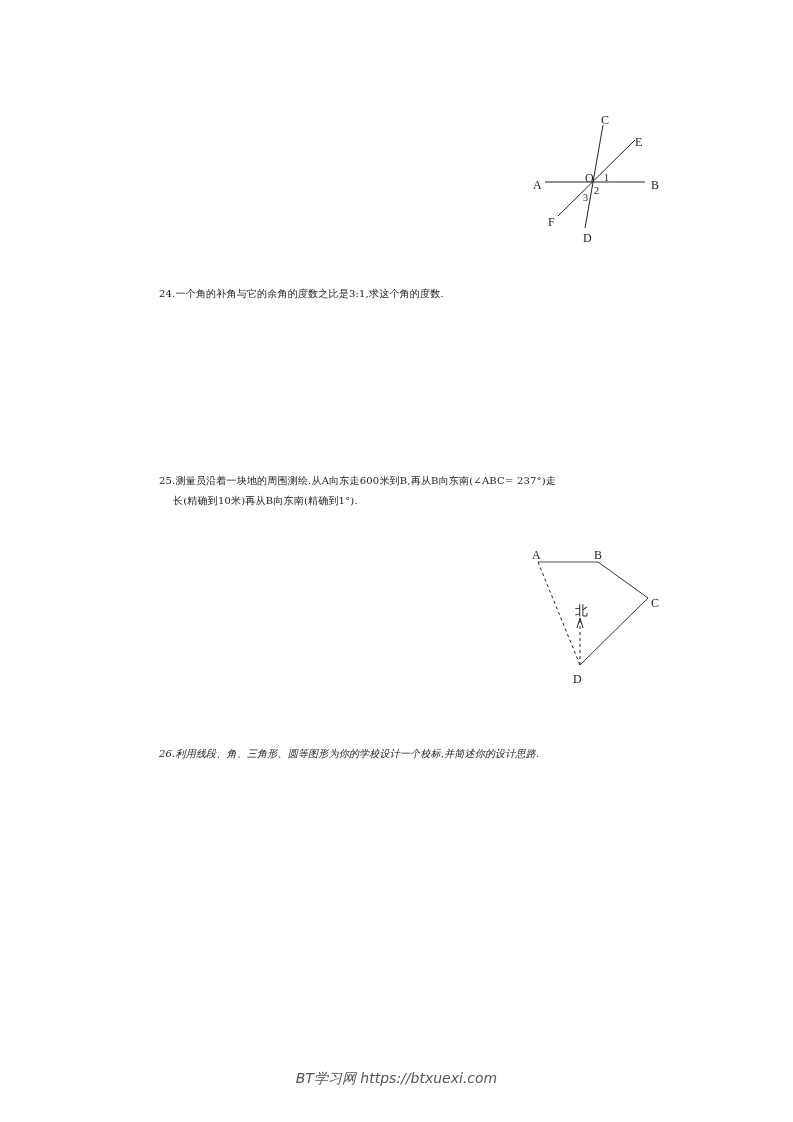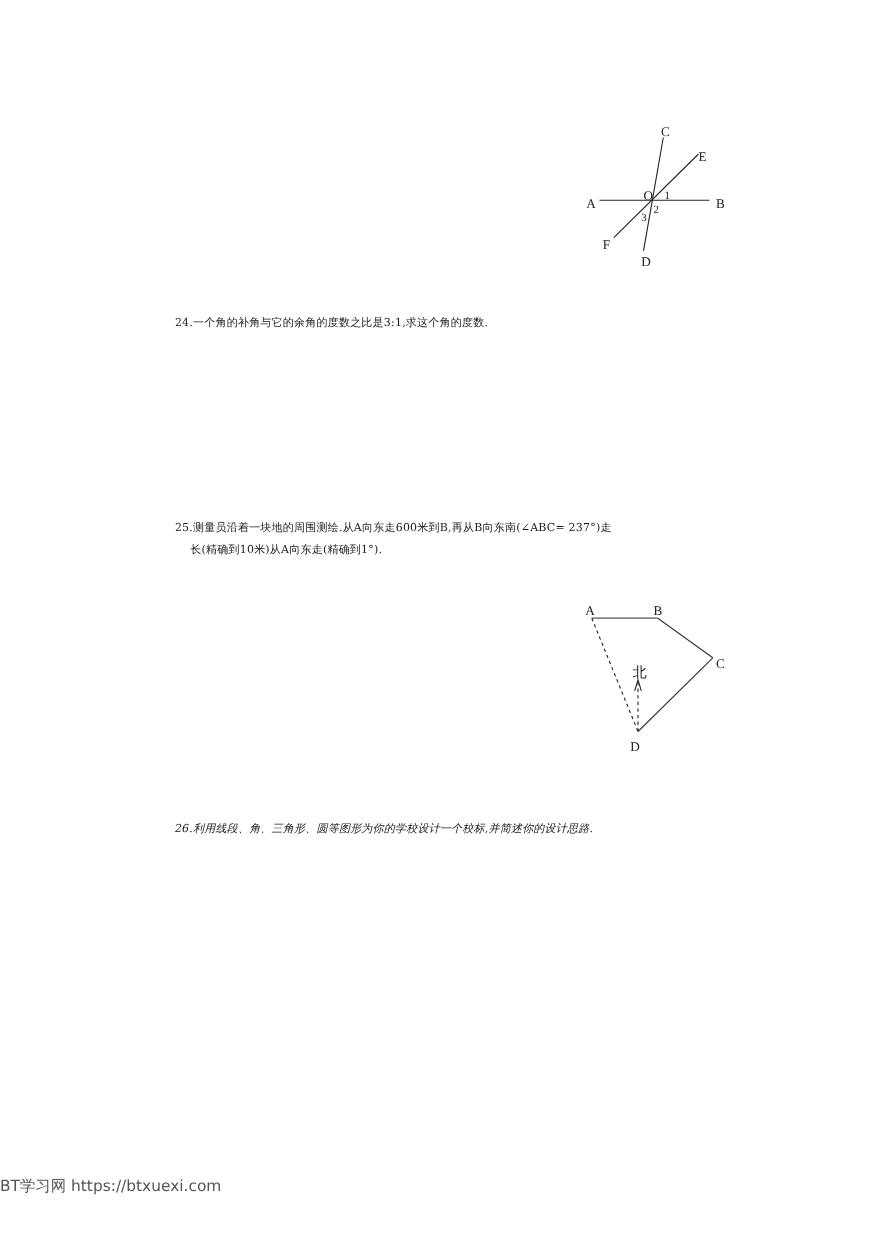--- a/index.html
+++ b/index.html
@@ -3,22 +3,22 @@
 <meta charset="utf-8">
 <style>
   html, body { margin: 0; padding: 0; background: #ffffff; }
   body { width: 793px; height: 1122px; position: relative; overflow: hidden;
          font-family: "DejaVu Serif", "Liberation Serif", serif; color: #1a1a1a; }
   .q { position: absolute; left: 119px; font-size: 10px; line-height: 20px; letter-spacing: 0.2px; margin-left: 40px; }
   .q .line { white-space: nowrap; }
   .q .indent { padding-left: 14px; }
   .fig { position: absolute; }
   .fig svg text { font-family: "Liberation Serif", "DejaVu Serif", serif; font-size: 12px; fill: #222; }
-  .footer { position: absolute; left: 0; width: 793px; top: 1070px; 
-            font-family: "DejaVu Sans", "Liberation Sans", sans-serif; font-size: 14px; color: #555; }
+  .footer { position: absolute; left: 0; width: 793px; top: 1070px; text-align: center;
+            font-family: "DejaVu Sans", "Liberation Sans", sans-serif; font-size: 14px; color: #555; font-style: italic; }
 </style>
 </head>
 <body>
 
 <div class="fig" style="left:520px; top:100px; width:160px; height:150px;">
   <svg width="160" height="150" viewBox="0 0 160 150">
     <line x1="25" y1="82" x2="125" y2="82" stroke="#222" stroke-width="1"></line>
     <line x1="83" y1="25" x2="65" y2="128" stroke="#222" stroke-width="1"></line>
     <line x1="115" y1="40" x2="38" y2="116" stroke="#222" stroke-width="1"></line>
     <text x="13" y="89">A</text>
@@ -33,21 +33,21 @@
     <text x="63" y="101" style="font-size:10px">3</text>
   </svg>
 </div>
 
 <div class="q" style="top:284px;">
   <div class="line">24.一个角的补角与它的余角的度数之比是3:1,求这个角的度数.</div>
 </div>
 
 <div class="q" style="top:471px;">
   <div class="line">25.测量员沿着一块地的周围测绘.从A向东走600米到B,再从B向东南(∠ABC= 237°)走</div>
-  <div class="line indent">长(精确到10米)从A向东走(精确到1°).</div>
+  <div class="line indent">长(精确到10米)再从B向东南(精确到1°).</div>
 </div>
 
 <div class="fig" style="left:520px; top:540px; width:150px; height:150px;">
   <svg width="150" height="150" viewBox="0 0 150 150">
     <line x1="18" y1="22" x2="78" y2="22" stroke="#555" stroke-width="1.2"></line>
     <line x1="78" y1="22" x2="128" y2="58" stroke="#333" stroke-width="1"></line>
     <line x1="128" y1="58" x2="60" y2="125" stroke="#333" stroke-width="1"></line>
     <line x1="18" y1="22" x2="60" y2="125" stroke="#222" stroke-width="1" stroke-dasharray="3,3"></line>
     <line x1="60" y1="125" x2="60" y2="80" stroke="#222" stroke-width="1" stroke-dasharray="3,3"></line>
     <polyline points="57,88 60,78 63,88" fill="none" stroke="#222" stroke-width="1"></polyline>

